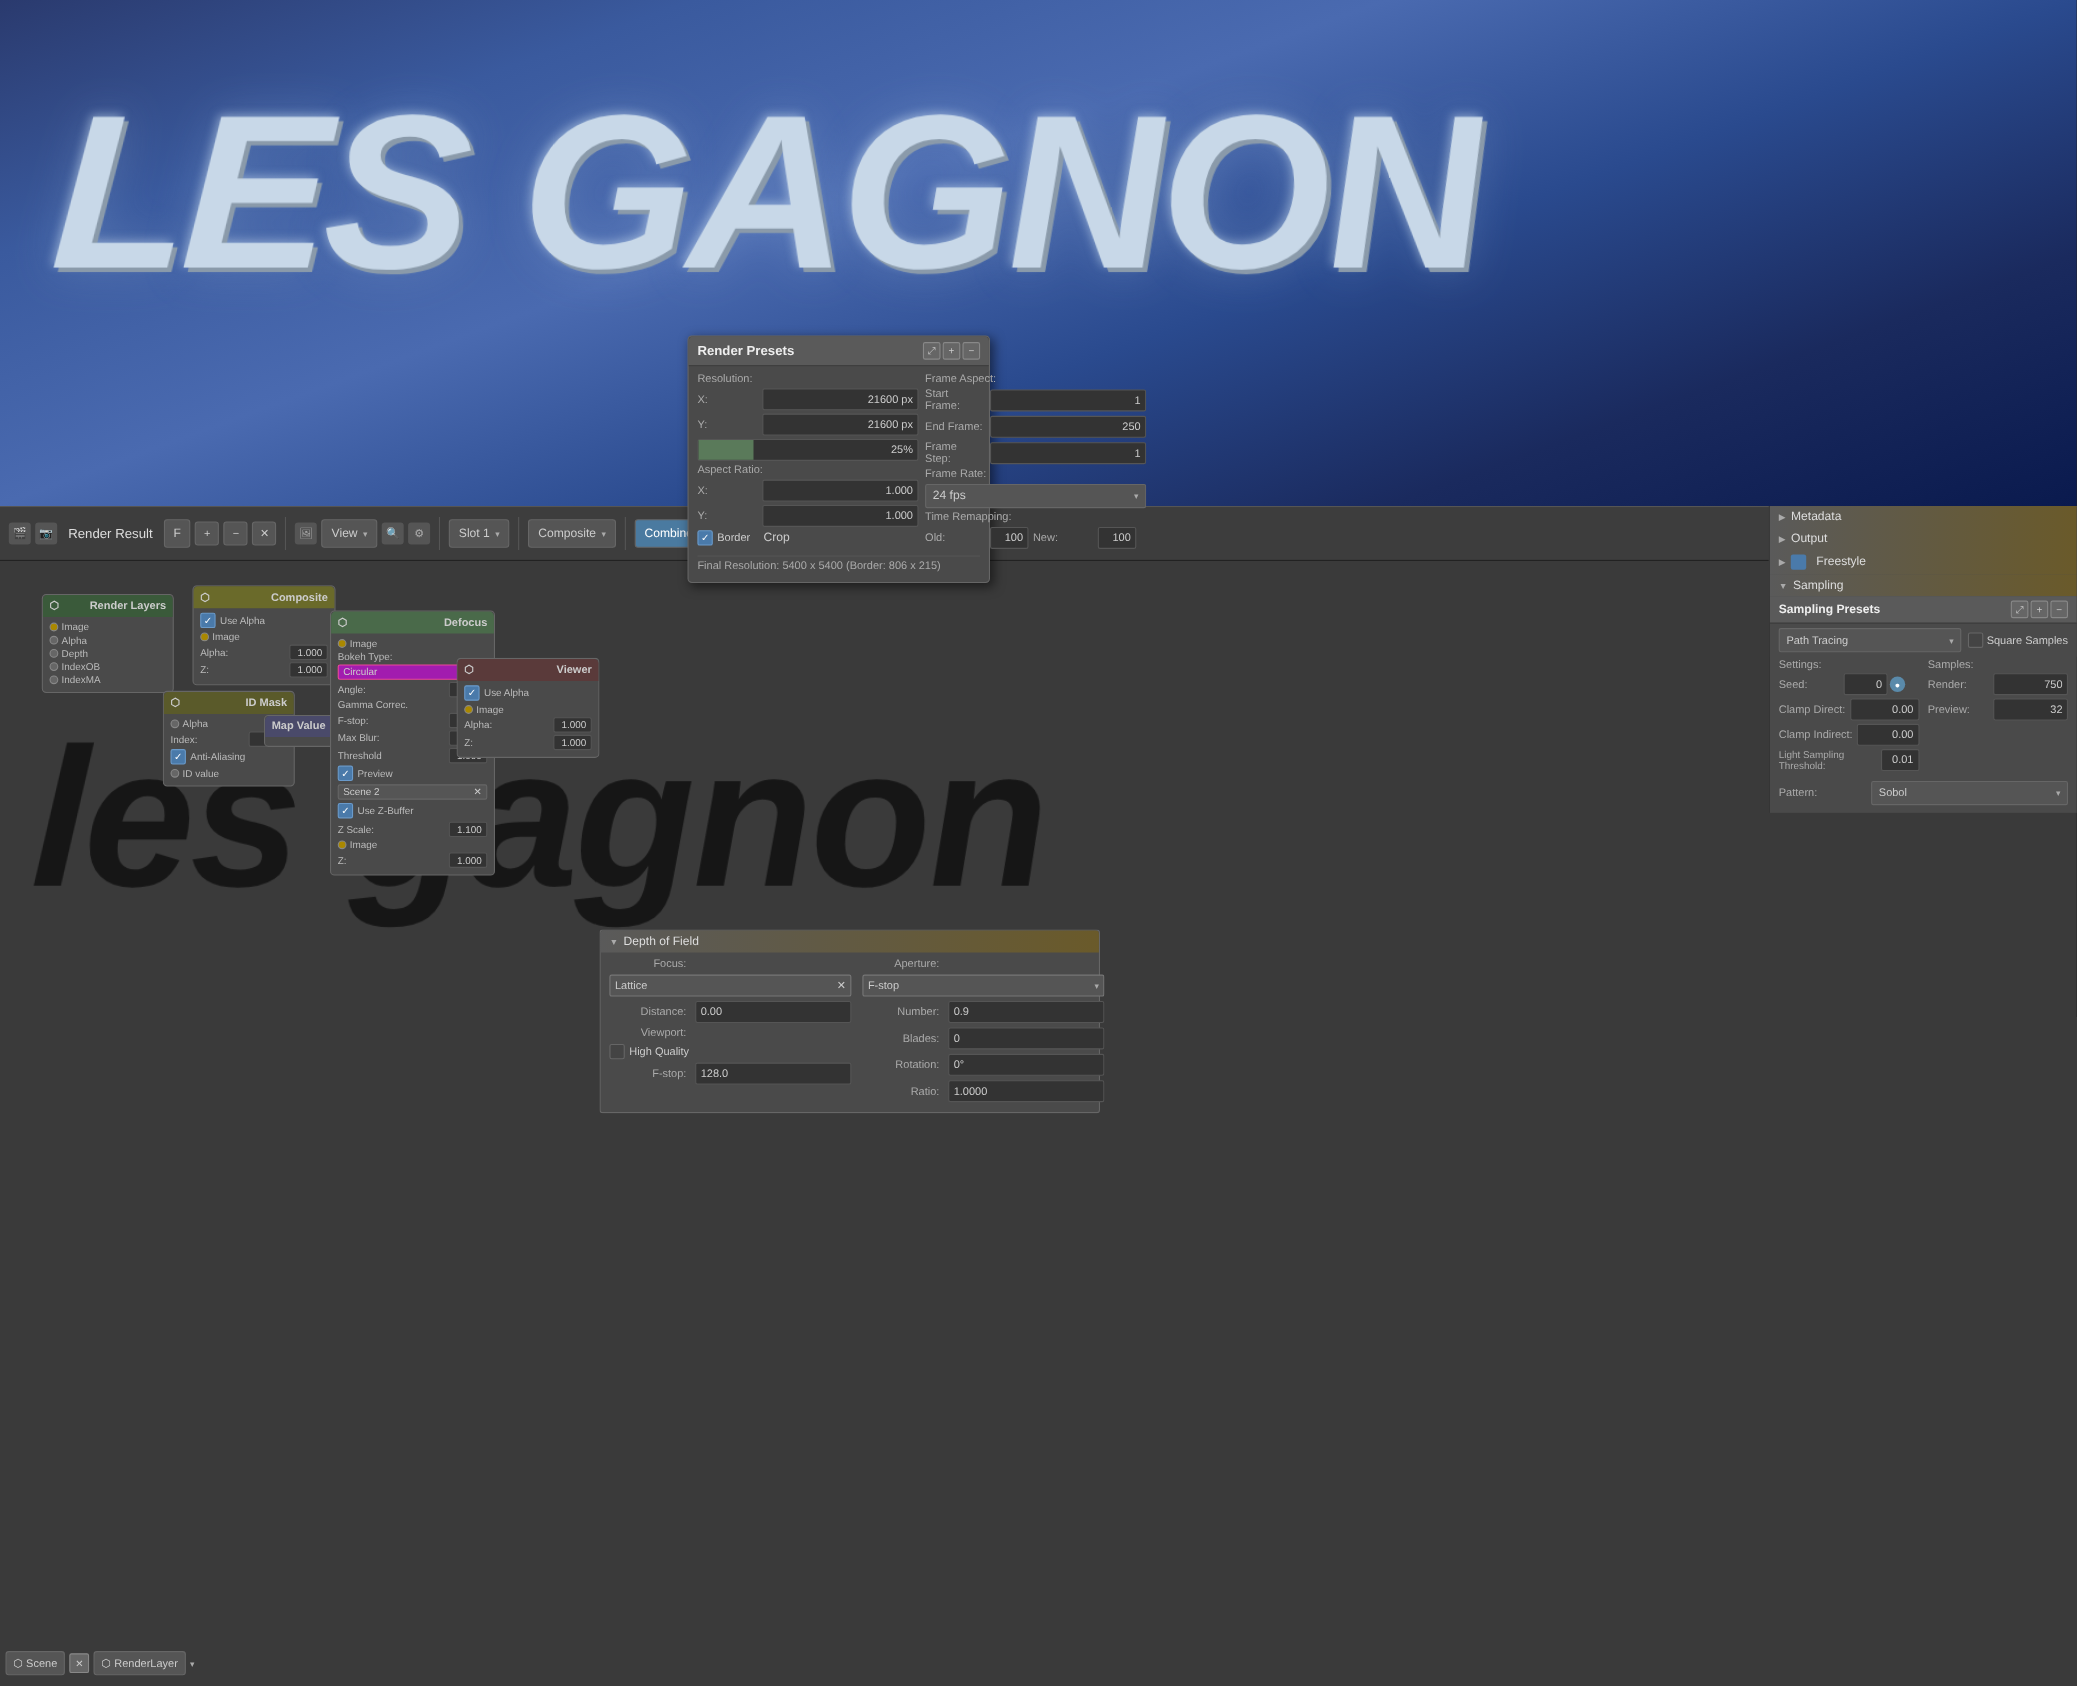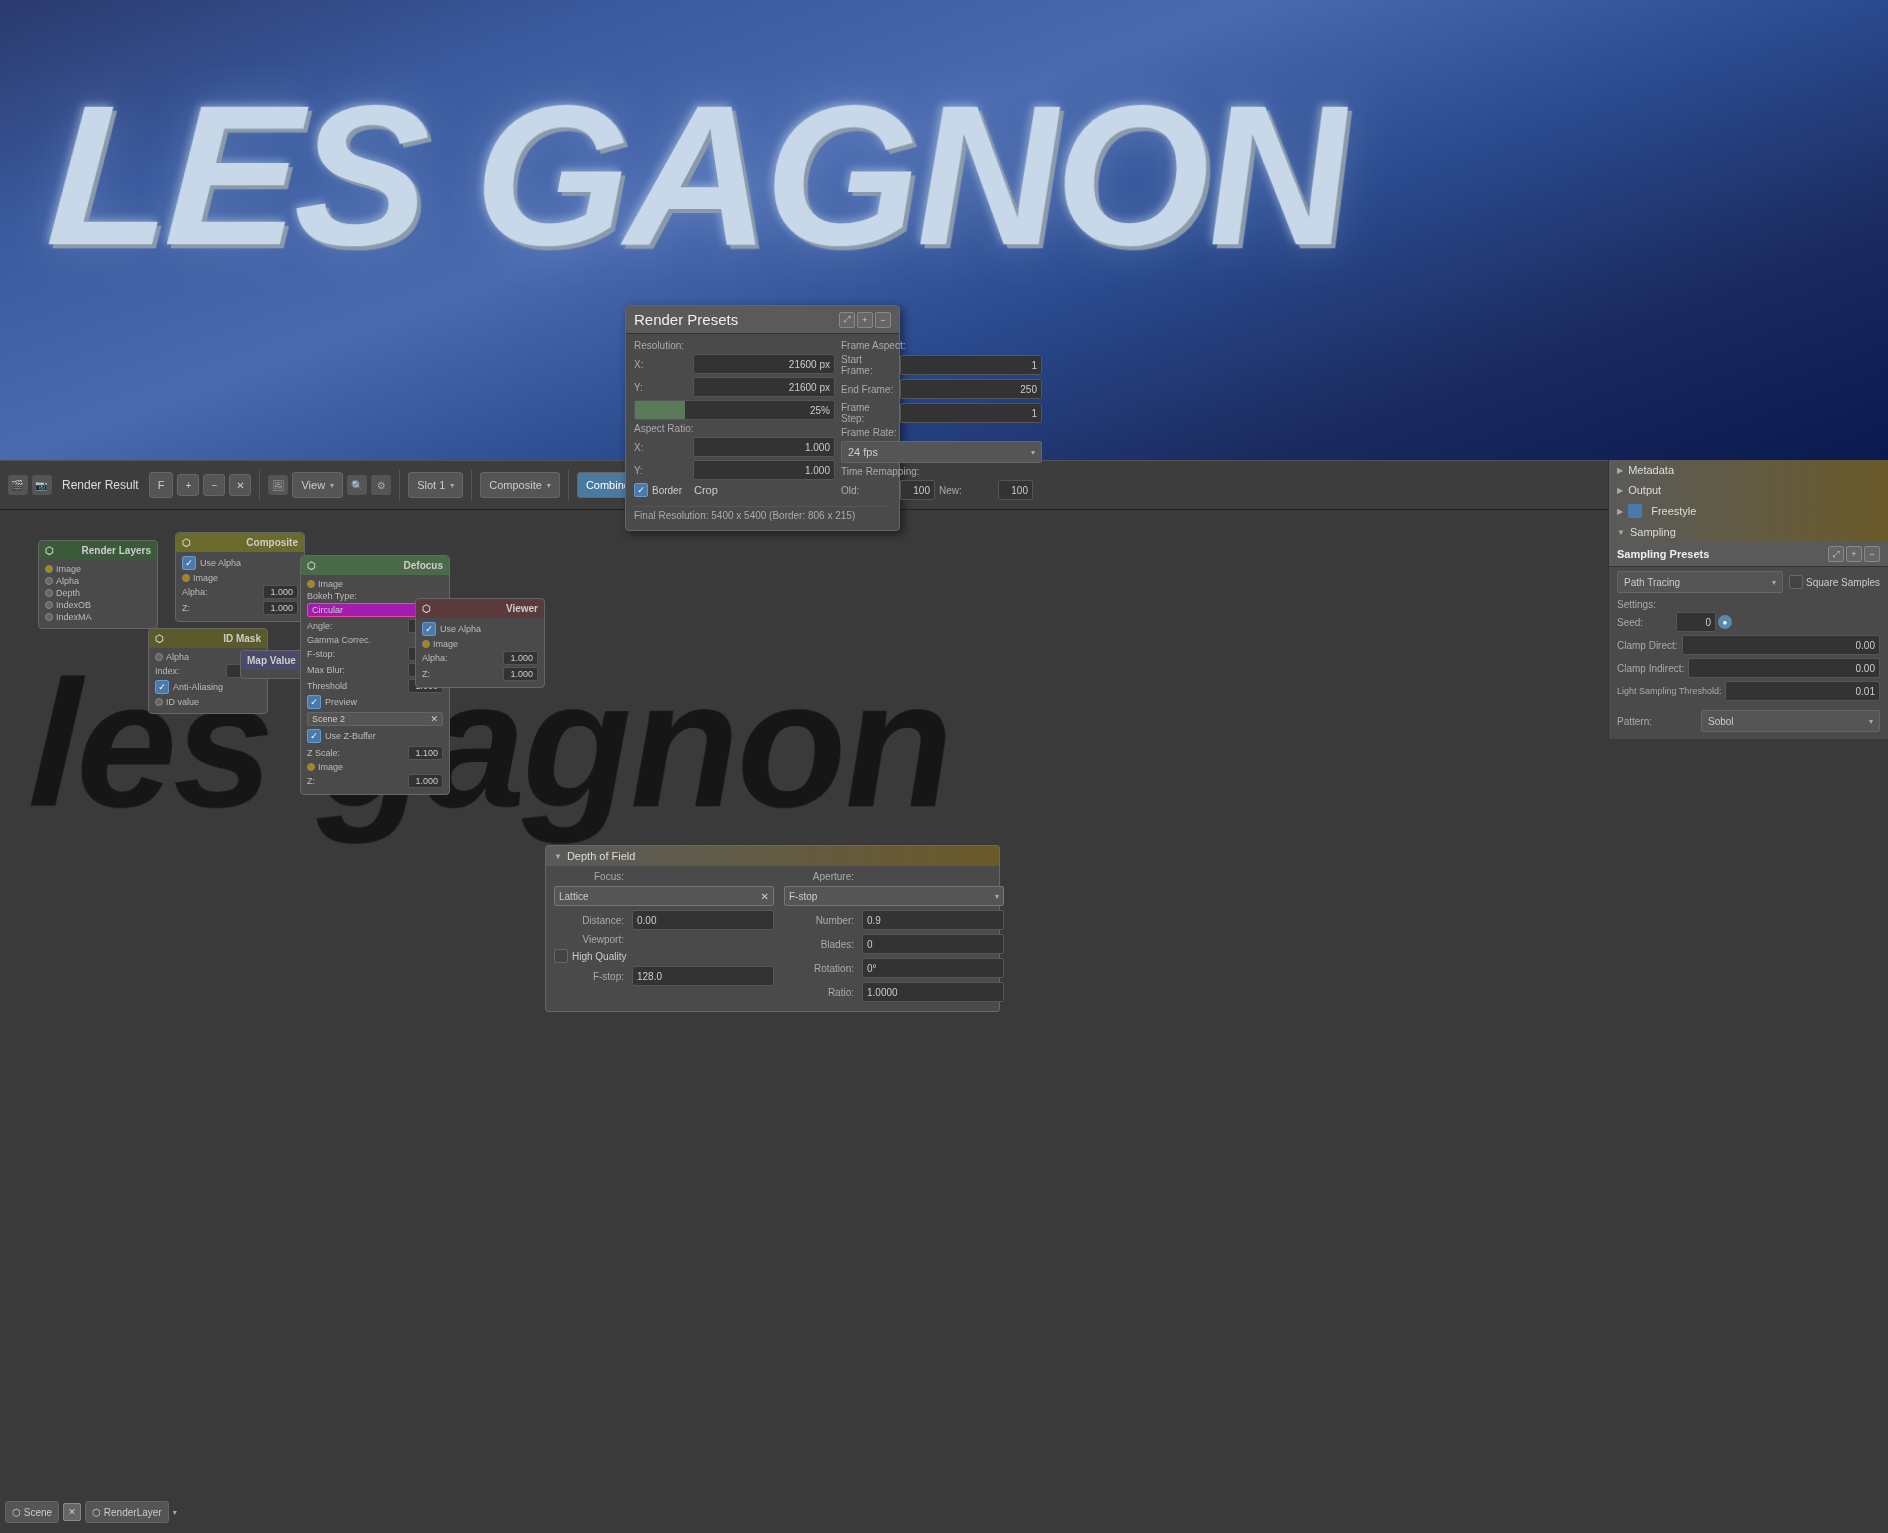--- a/index.html
+++ b/index.html
@@ -170,23 +170,23 @@
       background: #5a5a5a;
       padding: 5px 8px;
       display: flex;
       align-items: center;
       justify-content: space-between;
       border-radius: 4px 4px 0 0;
       border-bottom: 1px solid #333;
     }
 
     .panel-title {
-      font-size: 15px;
+      font-size: 12px;
       color: #eee;
-      font-weight: normal;
+      font-weight: bold;
     }
 
     .panel-controls {
       display: flex;
       gap: 2px;
     }
 
     .panel-ctrl-btn {
       width: 16px;
       height: 16px;
@@ -966,20 +966,31 @@
       </div>
       <div class="field-row">
         <span class="field-label-sm">Clamp Indirect:</span>
         <input class="field-input" style="width: 40px;" type="text" value="0.00">
       </div>
       <div class="field-row">
         <span style="color:#aaa;font-size:9px;">Light Sampling Threshold:</span>
         <input class="field-input" style="width: 35px;" type="text" value="0.01">
       </div>
     </div>
+    <div class="sub-col">
+      <div class="sub-label">Samples:</div>
+      <div class="field-row">
+        <span class="field-label-sm">Render:</span>
+        <input class="field-input" style="width: 45px;" type="text" value="750">
+      </div>
+      <div class="field-row">
+        <span class="field-label-sm">Preview:</span>
+        <input class="field-input" style="width: 45px;" type="text" value="32">
+      </div>
+    </div>
   </div>
 
   <div class="field-row" style="padding:4px 8px;">
     <span class="field-label">Pattern:</span>
     <div class="dropdown-field" style="flex:1;">
       <span>Sobol</span>
       <span class="dropdown-arrow">▾</span>
     </div>
   </div>
 </div>

